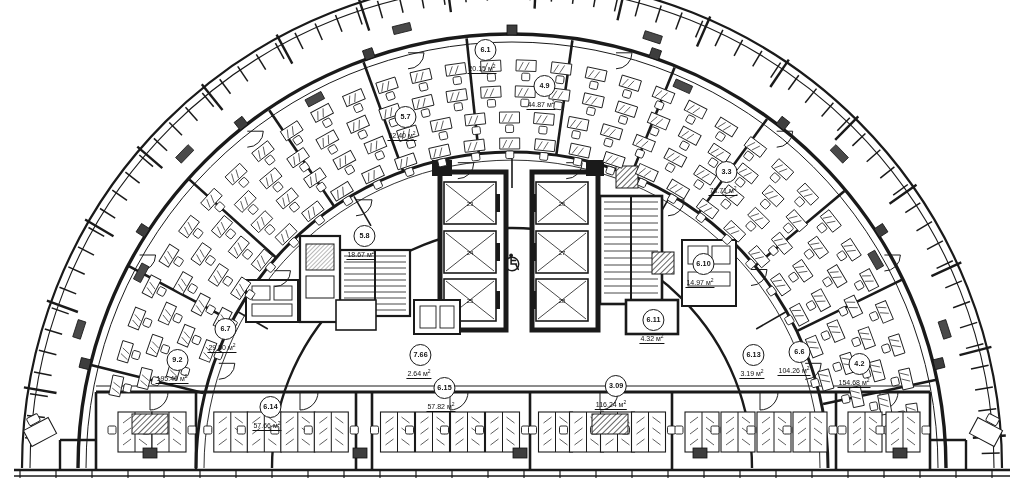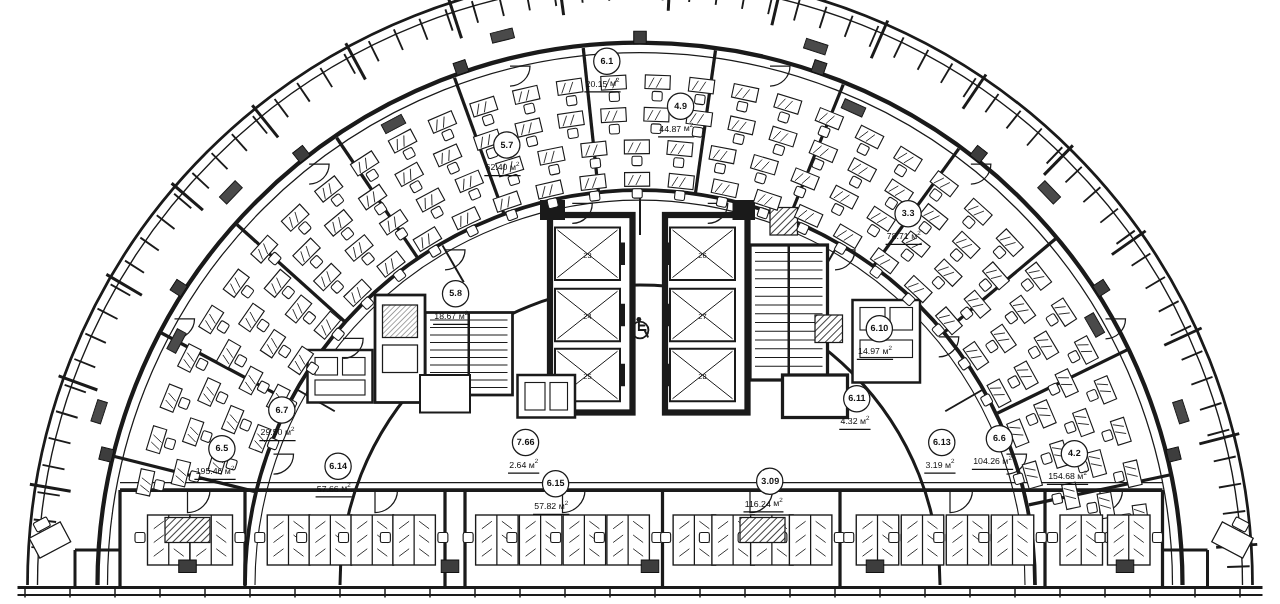--- a/index.html
+++ b/index.html
@@ -1238,27 +1238,27 @@
         <rect x="693" y="448" width="14" height="10" fill="#3d3d3d" stroke="#111" stroke-width="0.8"></rect>
         <rect x="893" y="448" width="14" height="10" fill="#3d3d3d" stroke="#111" stroke-width="0.8"></rect>
       </g>
   </svg>
 
   <div id="labels">
       <div class="room-label" style="left: 482px; top: 38px;"><span class="badge">6.1</span><span class="area"><span>20.15</span><span> м<sup>2</sup></span></span></div>
       <div class="room-label" style="left: 541px; top: 74px;"><span class="badge">4.9</span><span class="area"><span>44.87</span><span> м<sup>2</sup></span></span></div>
       <div class="room-label" style="left: 402px; top: 105px;"><span class="badge">5.7</span><span class="area"><span>62.40</span><span> м<sup>2</sup></span></span></div>
       <div class="room-label" style="left: 723px; top: 160px;"><span class="badge">3.3</span><span class="area"><span>78.71</span><span> м<sup>2</sup></span></span></div>
-      <div class="room-label" style="left: 172px; top: 348px;"><span class="badge">6.5</span><span class="area"><span>195.46</span><span> м<sup>2</sup></span></span></div>
+      <div class="room-label" style="left: 172px; top: 348px;"><span class="badge">9.2</span><span class="area"><span>195.46</span><span> м<sup>2</sup></span></span></div>
       <div class="room-label" style="left: 794px; top: 340px;"><span class="badge">6.6</span><span class="area"><span>104.26</span><span> м<sup>2</sup></span></span></div>
       <div class="room-label" style="left: 222px; top: 317px;"><span class="badge">6.7</span><span class="area"><span>29.50</span><span> м<sup>2</sup></span></span></div>
       <div class="room-label" style="left: 854px; top: 352px;"><span class="badge">4.2</span><span class="area"><span>154.68</span><span> м<sup>2</sup></span></span></div>
       <div class="room-label" style="left: 361px; top: 224px;"><span class="badge">5.8</span><span class="area"><span>18.67</span><span> м<sup>2</sup></span></span></div>
       <div class="room-label" style="left: 700px; top: 252px;"><span class="badge">6.10</span><span class="area"><span>14.97</span><span> м<sup>2</sup></span></span></div>
-      <div class="room-label" style="left: 684px; top: 308px;"><span class="badge">6.11</span><span class="area"><span>4.32</span><span> м<sup>2</sup></span></span></div>
+      <div class="room-label" style="left: 652px; top: 308px;"><span class="badge">6.11</span><span class="area"><span>4.32</span><span> м<sup>2</sup></span></span></div>
       <div class="room-label" style="left: 419px; top: 343px;"><span class="badge">7.66</span><span class="area"><span>2.64</span><span> м<sup>2</sup></span></span></div>
       <div class="room-label" style="left: 752px; top: 343px;"><span class="badge">6.13</span><span class="area"><span>3.19</span><span> м<sup>2</sup></span></span></div>
-      <div class="room-label" style="left: 267px; top: 362px;"><span class="badge">6.14</span><span class="area"><span>57.66</span><span> м<sup>2</sup></span></span></div>
+      <div class="room-label" style="left: 267px; top: 395px;"><span class="badge">6.14</span><span class="area"><span>57.66</span><span> м<sup>2</sup></span></span></div>
       <div class="room-label" style="left: 441px; top: 376px;"><span class="badge">6.15</span><span class="area"><span>57.82</span><span> м<sup>2</sup></span></span></div>
       <div class="room-label" style="left: 611px; top: 374px;"><span class="badge">3.09</span><span class="area"><span>116.24</span><span> м<sup>2</sup></span></span></div>
     </div>
 
 </div>
 
 </body></html>

